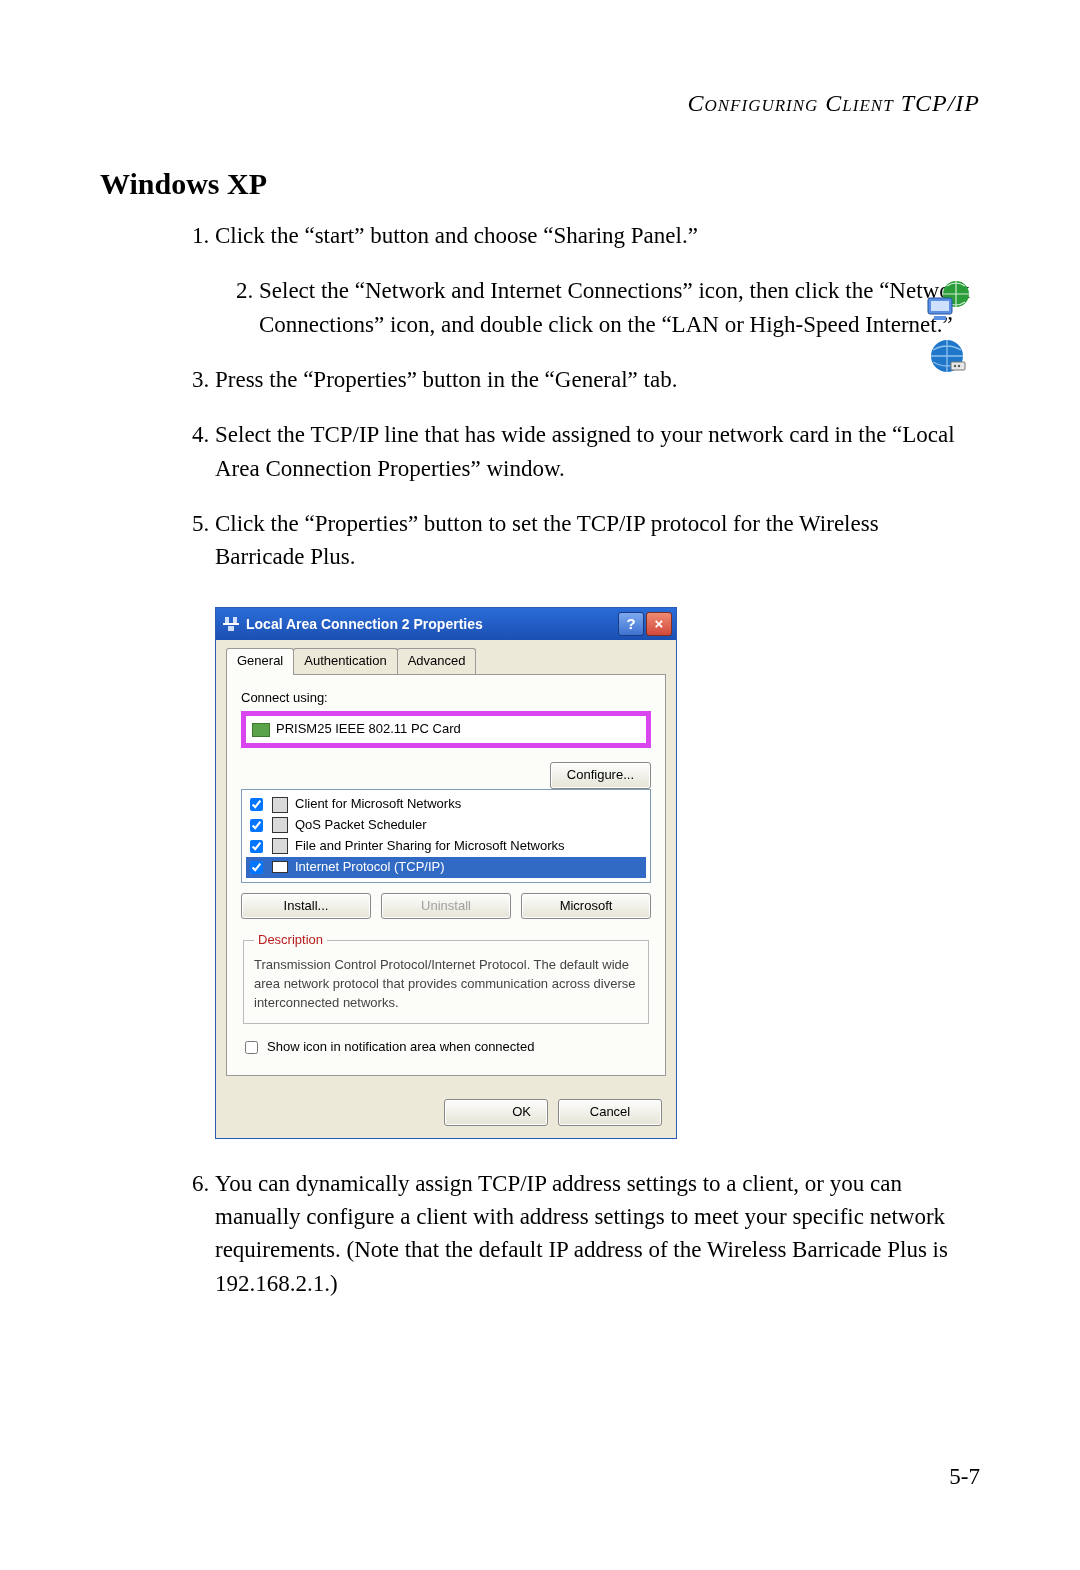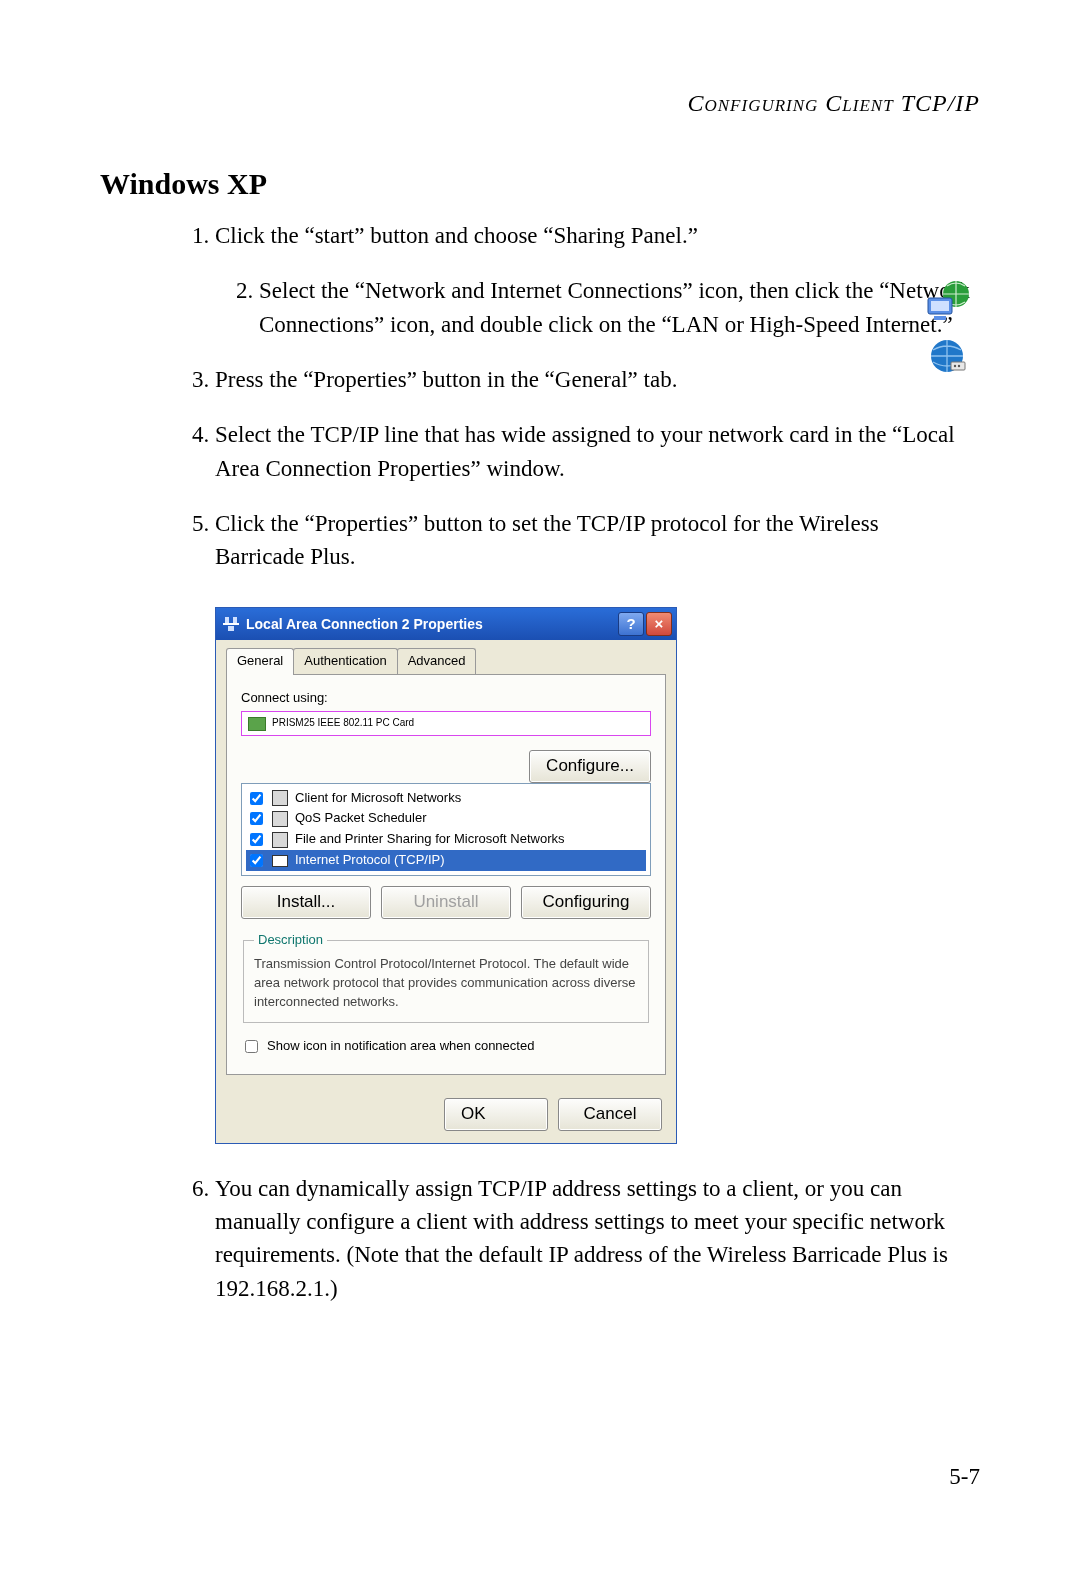--- a/index.html
+++ b/index.html
@@ -115,33 +115,33 @@
   .tabbody {
     margin: 0 10px 10px 10px;
     border:1px solid #999;
     background:#fcfcf9;
     padding:14px 14px 18px 14px;
     position:relative;
     top:-1px;
   }
   .label { font-size:13px; margin-bottom:4px; }
   .field {
-    border:1px solid #d946ef;
+    border:5px solid #d946ef;
     background:#fff;
     padding:4px 6px;
-    font-size:10px;
+    font-size:13px;
     display:flex;align-items:center;gap:6px;
     margin-bottom:14px;
   }
   .btnrow-right { text-align:right; }
   .winbutton {
     border:1px solid #888;
     background:linear-gradient(#fdfdfc,#e6e4d6);
     padding:3px 16px;
-    font-size:17px;
+    font-size:13px;
     border-radius:3px;
     box-shadow: inset 0 0 0 1px #fff;
     display:inline-block;
   }
   .winbutton.disabled { color:#a0a0a0; }
   .itemsbox {
     border:1px solid #7f9db9;
     background:#fff;
     padding:4px 4px;
     margin-bottom:10px;
@@ -155,21 +155,21 @@
   .item .iicon { width:18px;height:16px;display:flex;align-items:center;justify-content:center;}
   .item.selected { background:#316ac5; color:#fff; }
   .btnrow3 { display:flex; justify-content:space-around; gap:10px; margin-bottom:12px;}
   .btnrow3 .winbutton { flex:1; text-align:center; }
   fieldset.desc {
     border:1px solid #bbb;
     padding:6px 10px 10px;
     font-size:13px;
     color:#444;
   }
-  fieldset.desc legend { color:#0f766e; padding:0 4px; font-size:13px;}
+  fieldset.desc legend { color:#b91c1c; padding:0 4px; font-size:13px;}
   .showicon { display:flex;align-items:center;gap:6px; margin-top:14px; font-size:13px;}
   .dlg-footer {
     display:flex; justify-content:flex-end; gap:10px;
     padding:12px 14px;
   }
   .pagenum {
     position:absolute;
     right:100px;
     bottom:80px;
     font-size:23px;
@@ -285,36 +285,36 @@
                 <span class="iicon">
                     <span class="net-icon"></span>
                   </span>
                 <span>Internet Protocol (TCP/IP)</span>
               </div>
             </div>
 
             <div class="btnrow3">
               <span class="winbutton">Install...</span>
               <span class="winbutton disabled">Uninstall</span>
-              <span class="winbutton">Configuring</span>
+              <span class="winbutton">Microsoft</span>
             </div>
 
             <fieldset class="desc">
               <legend>Description</legend>
               <span>Transmission Control Protocol/Internet Protocol. The default wide area network protocol that provides communication across diverse interconnected networks.</span>
             </fieldset>
 
             <div class="showicon">
               <input type="checkbox" style="">
               <span>Show icon in notification area when connected</span>
             </div>
           </div>
 
           <div class="dlg-footer">
-            <span class="winbutton" style="min-width:70px;text-align:left;">OK</span>
+            <span class="winbutton" style="min-width:70px;text-align:right;">OK</span>
             <span class="winbutton" style="min-width:70px;text-align:center;">Cancel</span>
           </div>
         </div>
       </div>
     </li>
 
     <li style="margin-top:28px;">You can dynamically assign TCP/IP address settings to a client, or you can manually configure a client with address settings to meet your specific network requirements. (Note that the default IP address of the Wireless Barricade Plus is 192.168.2.1.)</li>
   </ol>
 </div>
 

